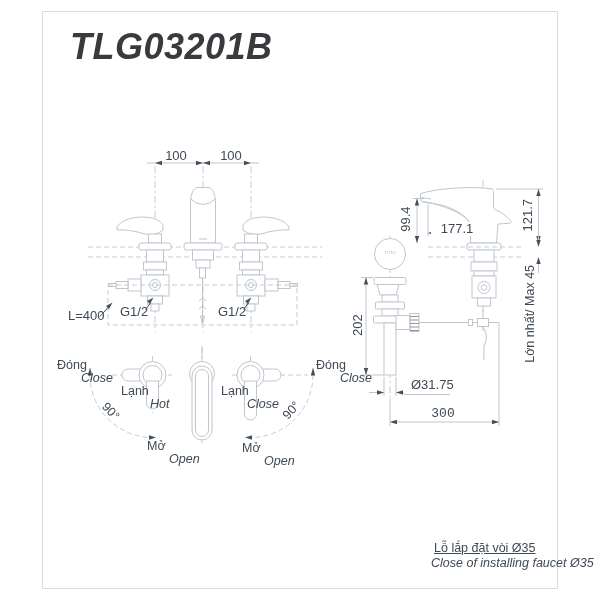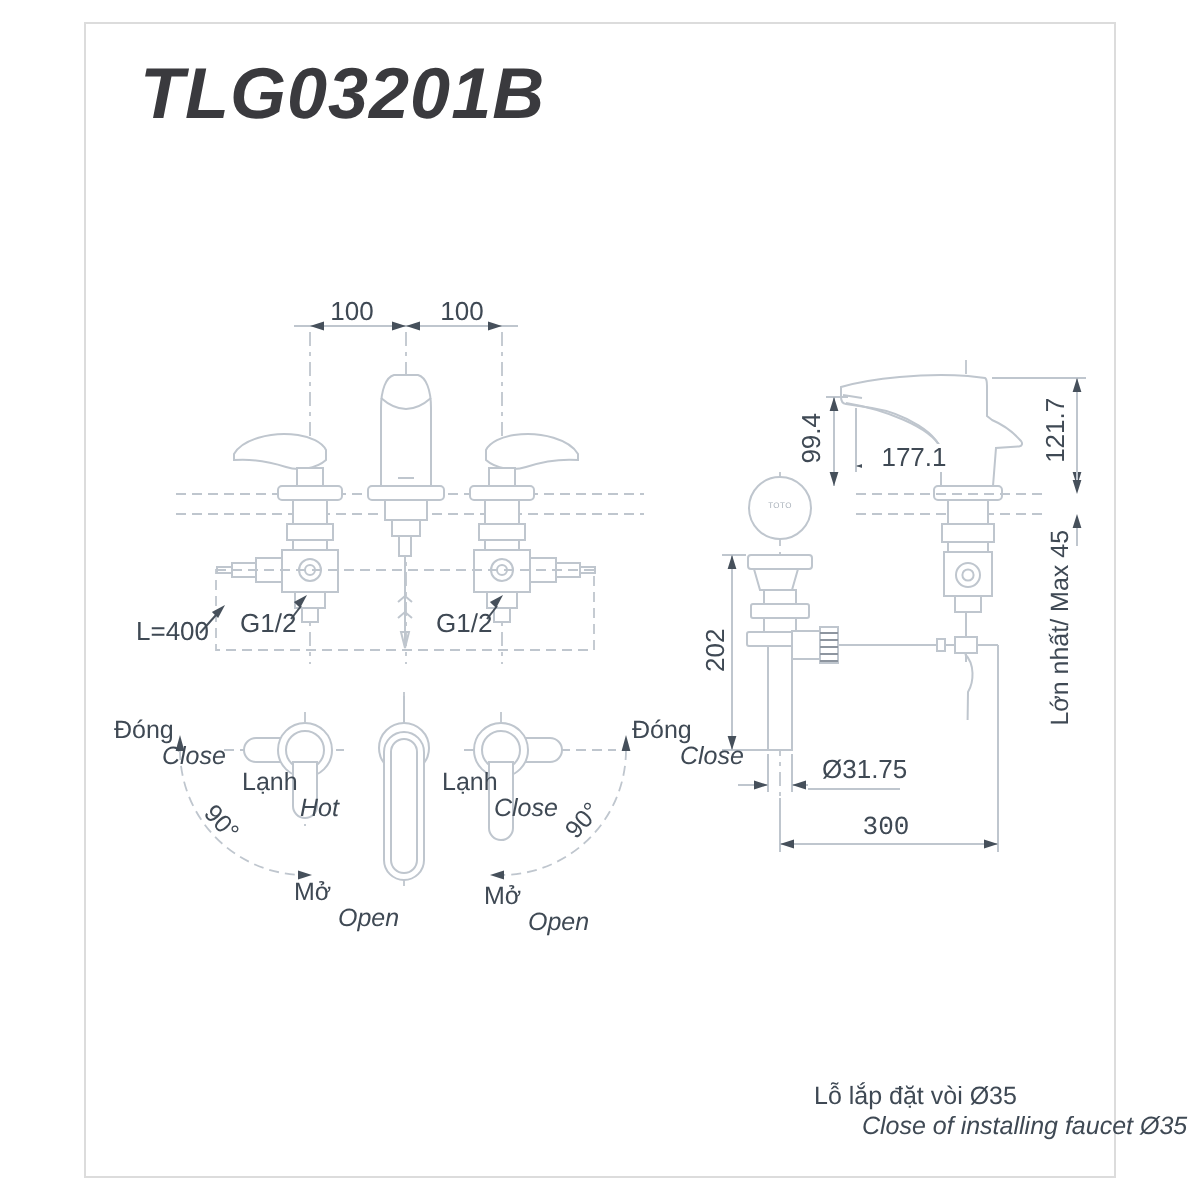--- a/index.html
+++ b/index.html
@@ -246,14 +246,14 @@
 
 <span class="lbl ctr rotccw" style="left:386px;top:212px;width:40px;">99.4</span>
 <span class="lbl ctr onpaper" style="left:431px;top:222px;width:48px;">177.1</span>
 <span class="lbl ctr rotccw" style="left:506px;top:208px;width:44px;">121.7</span>
 <span class="lbl sm ctr rotccw" style="left:476px;top:307px;width:110px;">Lớn nhất/ Max 45</span>
 <span class="lbl ctr rotccw" style="left:340px;top:318px;width:36px;">202</span>
 <span class="lbl" style="left:411px;top:378px;">Ø31.75</span>
 <span class="lbl ctr" style="left:423px;top:407px;width:40px;font-family:Liberation Mono, monospace;">300</span>
 <span class="lbl tiny ctr" style="left:381px;top:251px;width:18px;">TOTO</span>
 
-<span class="foot lbl" style="left:407px;top:542px;">Lỗ lắp đặt vòi Ø35</span>
+<span class="foot lbl" style="left:434px;top:542px;text-decoration:underline;">Lỗ lắp đặt vòi Ø35</span>
 <span class="foot lbl it" style="left:407px;top:557px;">Close of installing faucet Ø35</span>
 
 </body></html>

